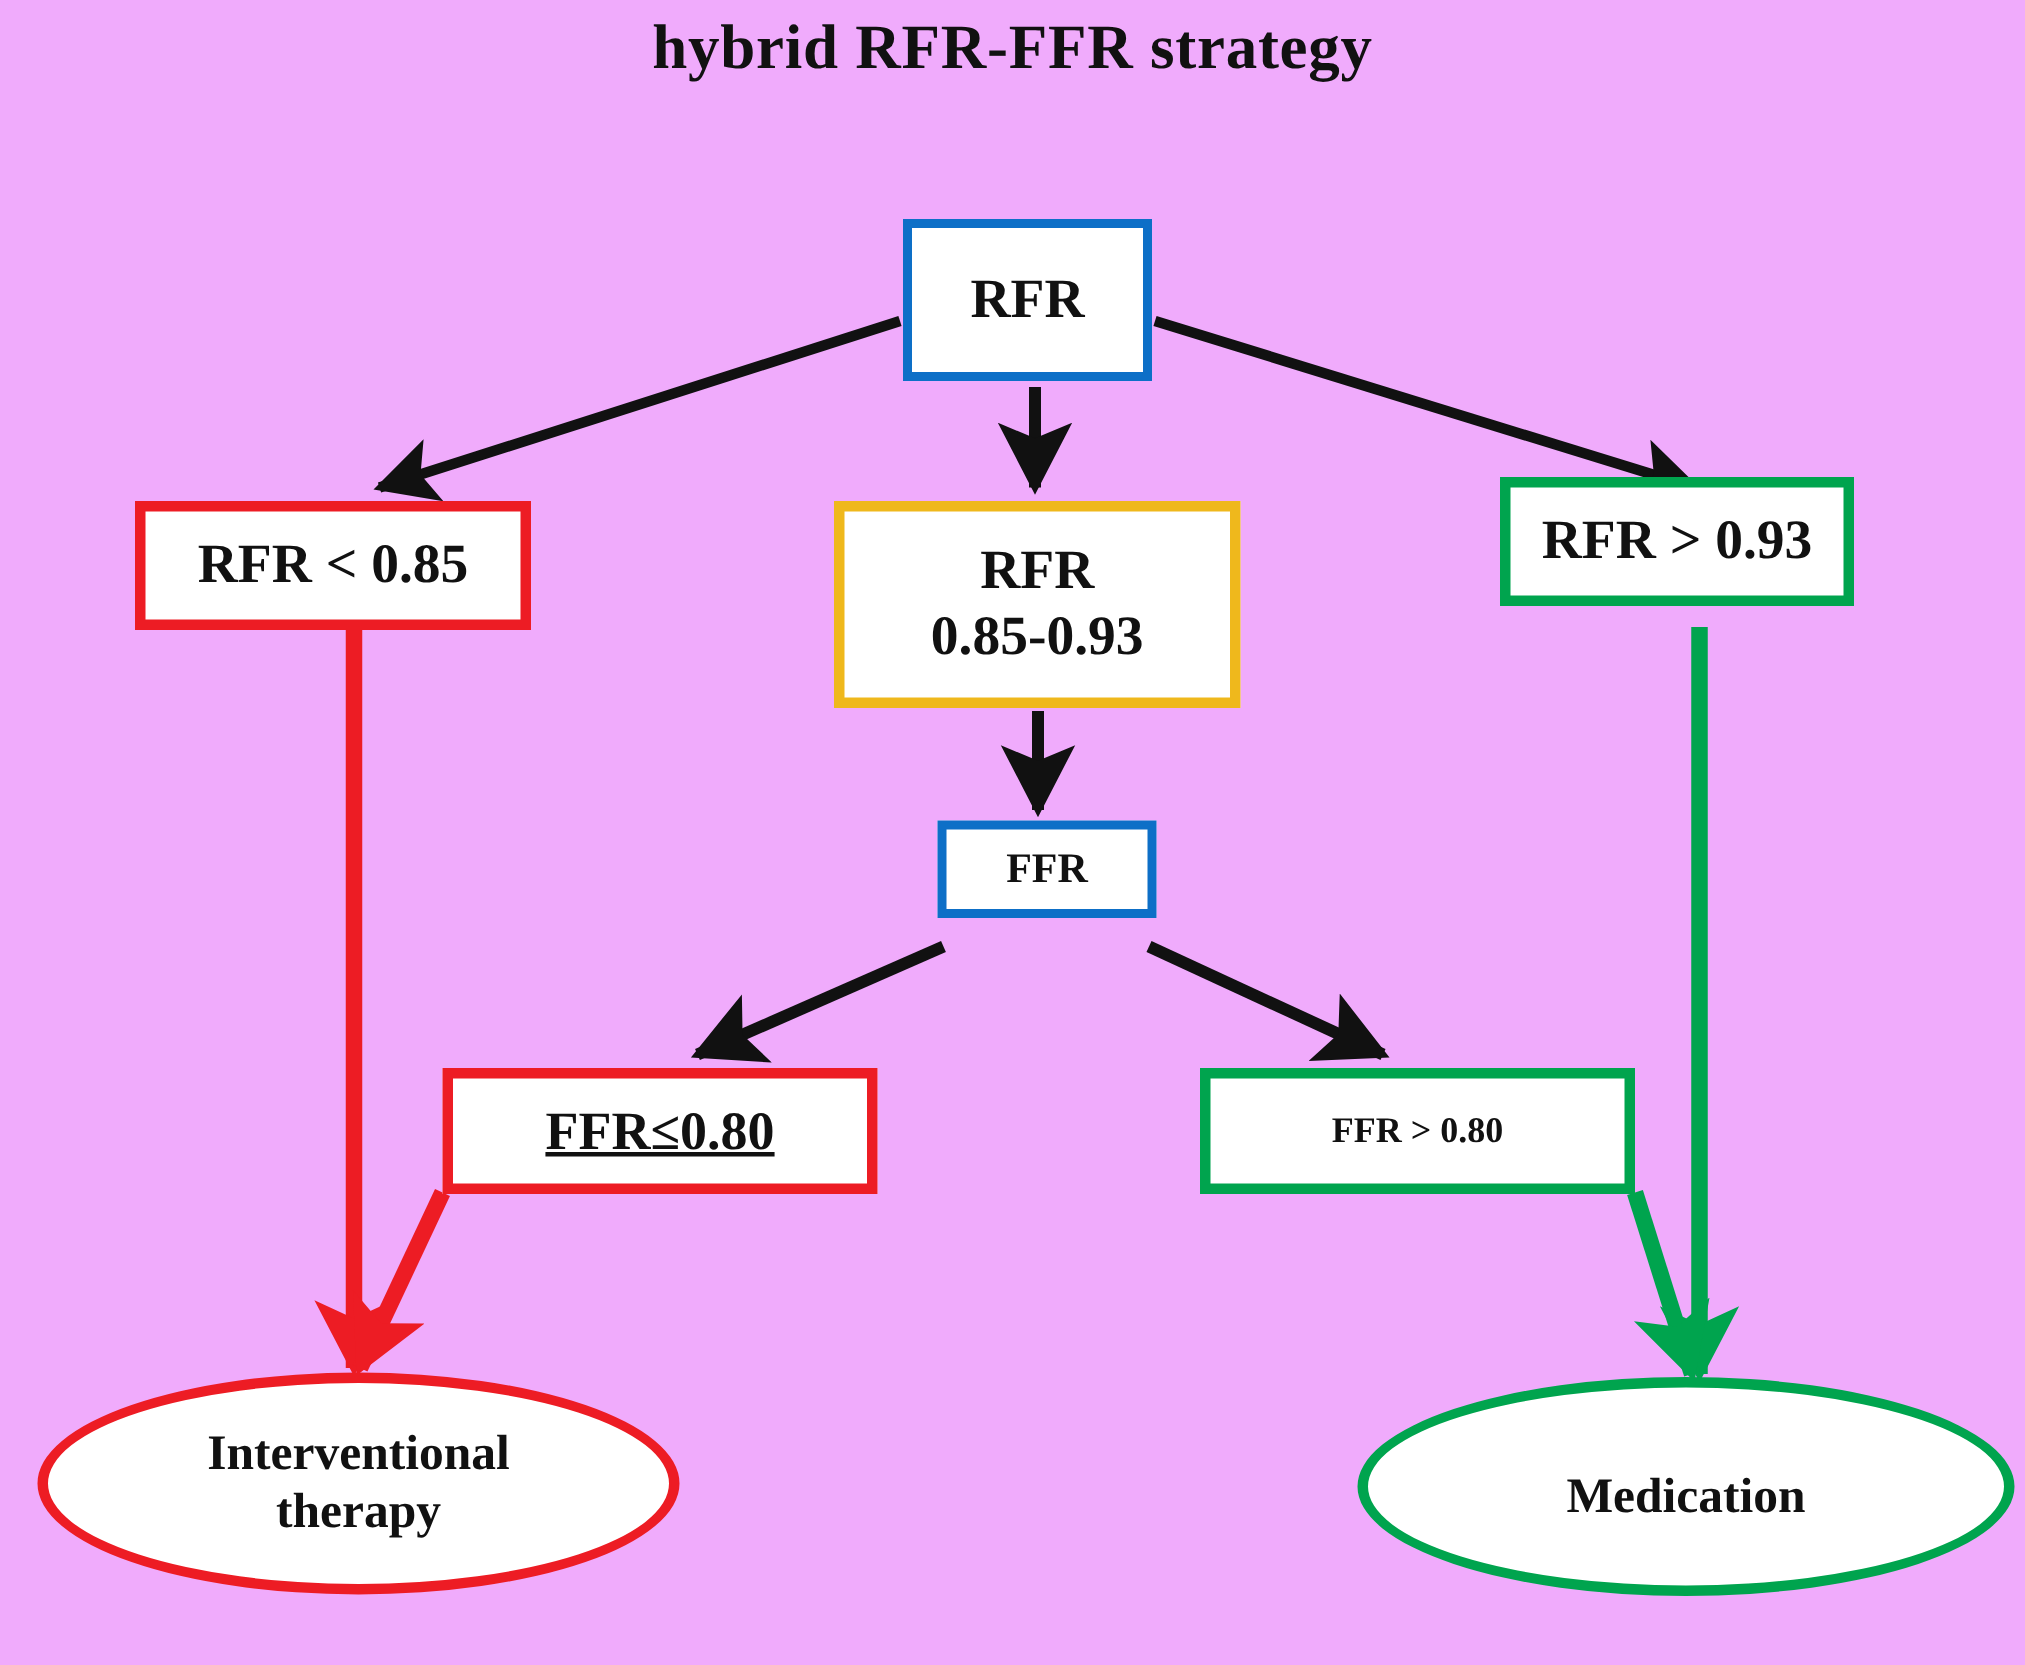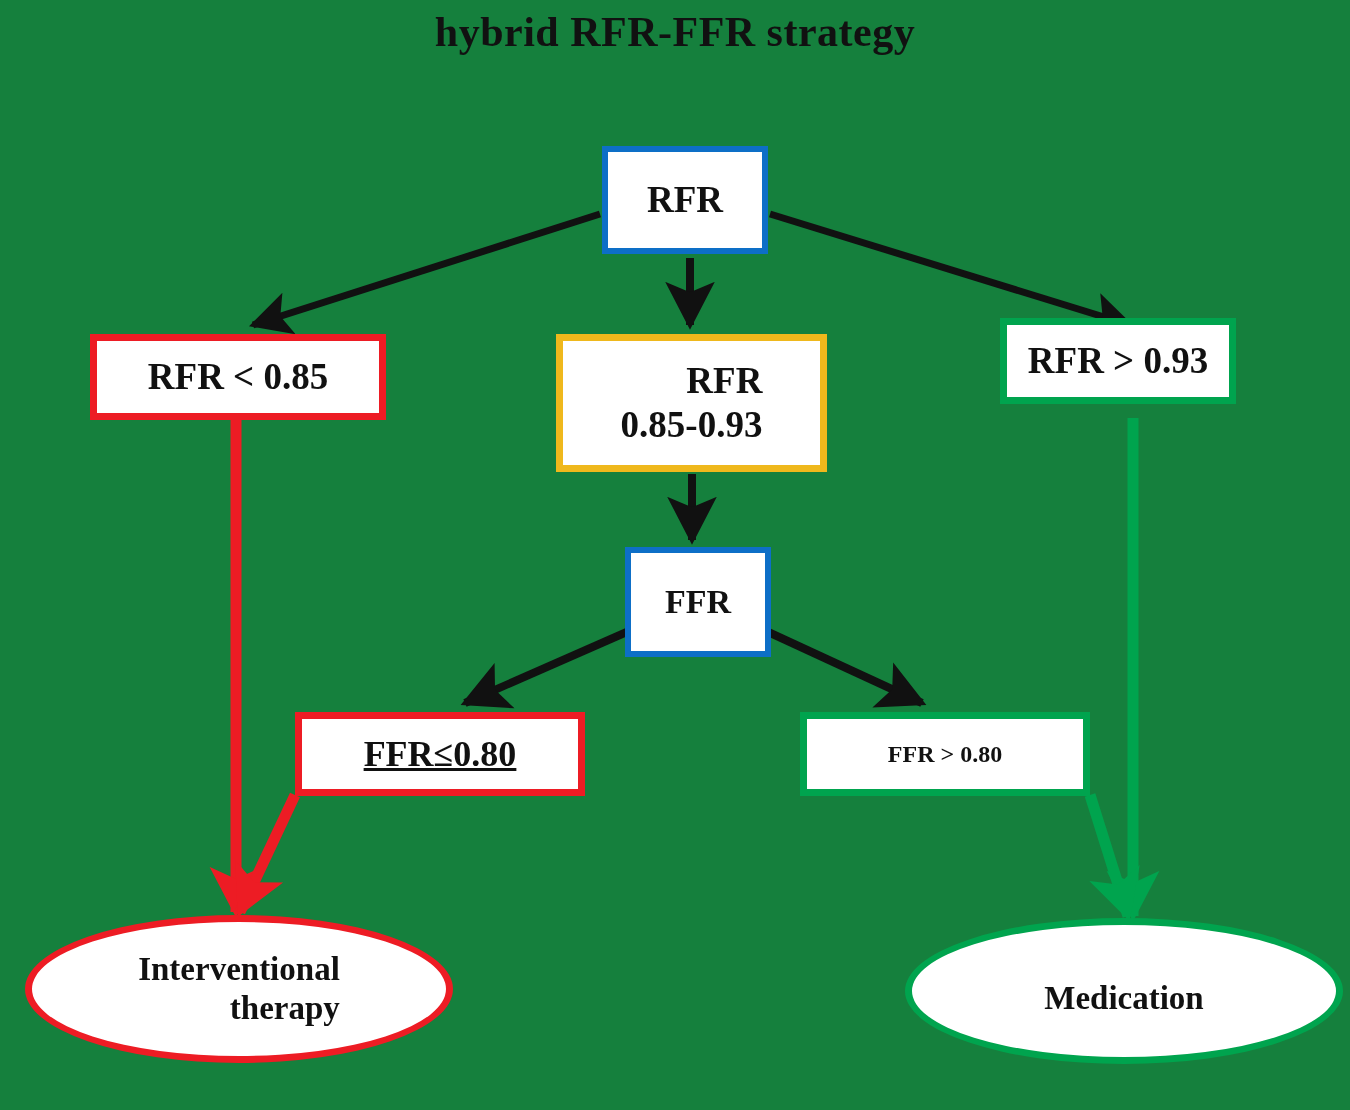--- a/index.html
+++ b/index.html
@@ -10,21 +10,21 @@
   body {
     width: 1350px;
     height: 1110px;
     font-family: "Liberation Serif", "DejaVu Serif", serif;
     overflow: hidden;
   }
   #canvas {
     position: relative;
     width: 1350px;
     height: 1110px;
-    background: #15803d;
+    background: #f0abfc;
   }
   #edges {
     position: absolute;
     left: 0;
     top: 0;
     width: 1350px;
     height: 1110px;
     pointer-events: none;
   }
   .title {
@@ -39,36 +39,36 @@
     color: #111111;
     font-family: "Liberation Serif", "DejaVu Serif", serif;
   }
   .node {
     position: absolute;
     box-sizing: border-box;
     background: #ffffff;
     display: flex;
     align-items: center;
     justify-content: center;
-    text-align: right;
+    text-align: center;
     color: #111111;
     font-weight: bold;
     line-height: 1.18;
     font-family: "Liberation Serif", "DejaVu Serif", serif;
     z-index: 3;
   }
   .node-label { display: block; white-space: pre-line; }
 
   
   .box { border-style: solid; }
   #node-rfr-root   { left: 602px;  top: 146px; width: 166px; height: 108px; border-width: 6px;  font-size: 37px; }
-  #node-rfr-low    { left: 90px;   top: 334px; width: 296px; height: 86px;  border-width: 7px;  font-size: 37px; }
+  #node-rfr-low    { left: 90px;   top: 334px; width: 264px; height: 86px;  border-width: 7px;  font-size: 37px; }
   #node-rfr-mid    { left: 556px;  top: 334px; width: 271px; height: 138px; border-width: 7px;  font-size: 37px; }
   #node-rfr-high   { left: 1000px; top: 318px; width: 236px; height: 86px;  border-width: 7px;  font-size: 37px; }
-  #node-ffr-root   { left: 625px;  top: 547px; width: 146px; height: 110px;  border-width: 6px;  font-size: 34px; }
+  #node-ffr-root   { left: 625px;  top: 547px; width: 146px; height: 65px;  border-width: 6px;  font-size: 28px; }
   #node-ffr-low    { left: 295px;  top: 712px; width: 290px; height: 84px;  border-width: 7px;  font-size: 36px; text-decoration: underline; }
   #node-ffr-high   { left: 800px;  top: 712px; width: 290px; height: 84px;  border-width: 7px;  font-size: 24px; }
 
   
   .ellipse { border-style: solid; border-radius: 50%; }
   #node-interventional { left: 25px;  top: 915px; width: 428px; height: 148px; border-width: 7px; font-size: 33px; }
   #node-medication     { left: 905px; top: 918px; width: 438px; height: 146px; border-width: 7px; font-size: 33px; }
   #node-medication .node-label { transform: translateY(7px); }
 </style>
 </head>

